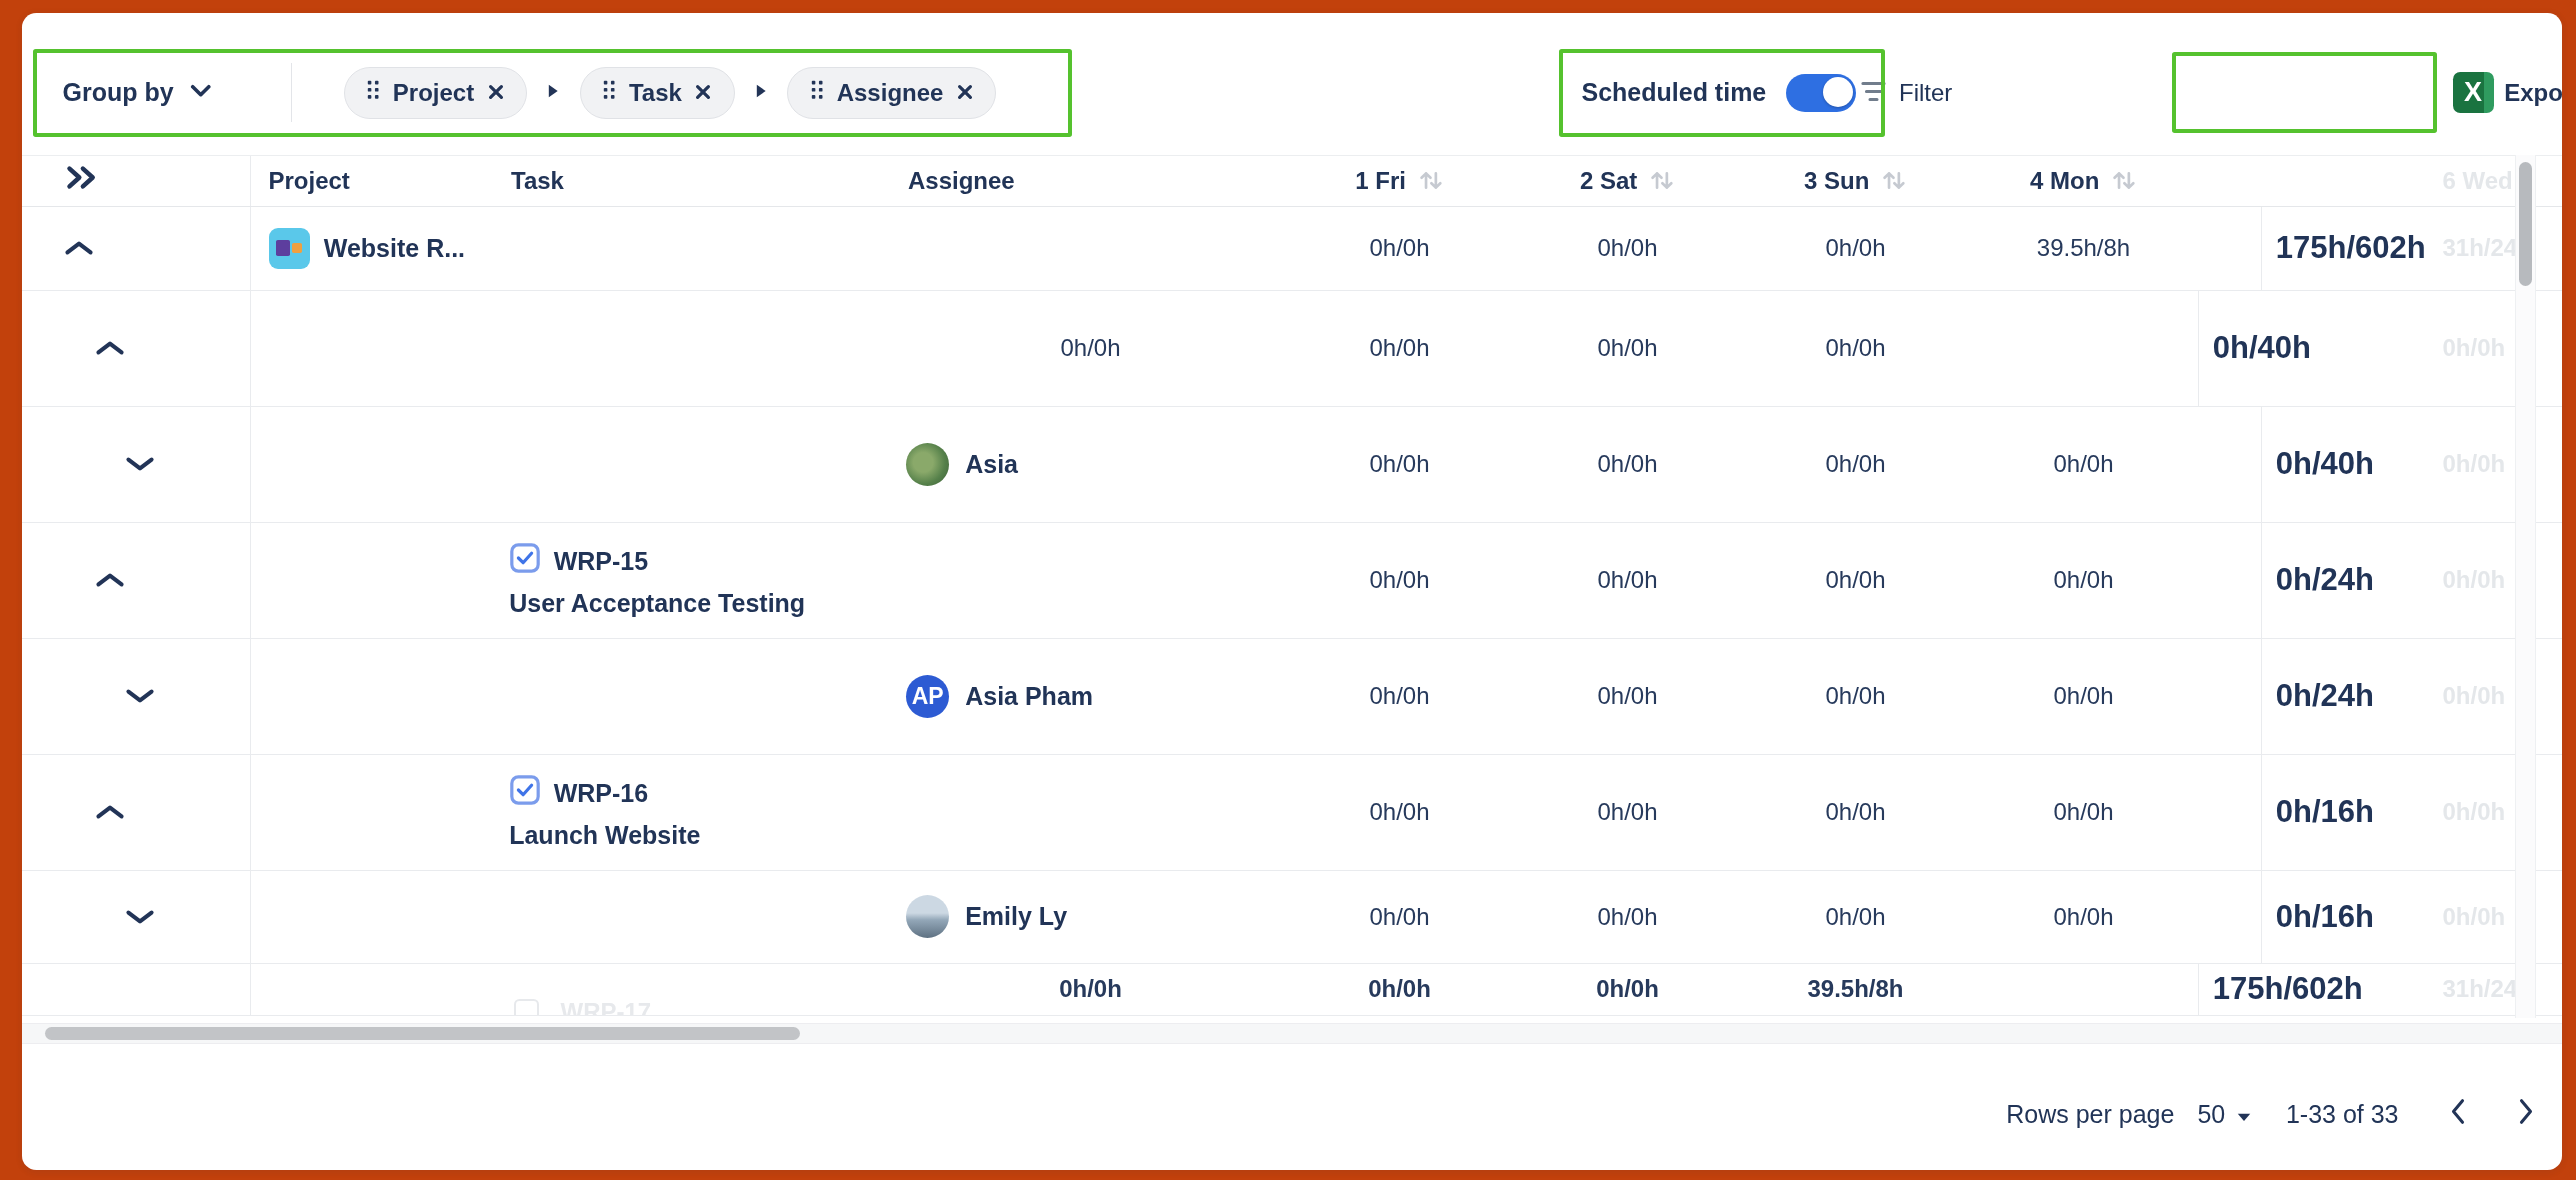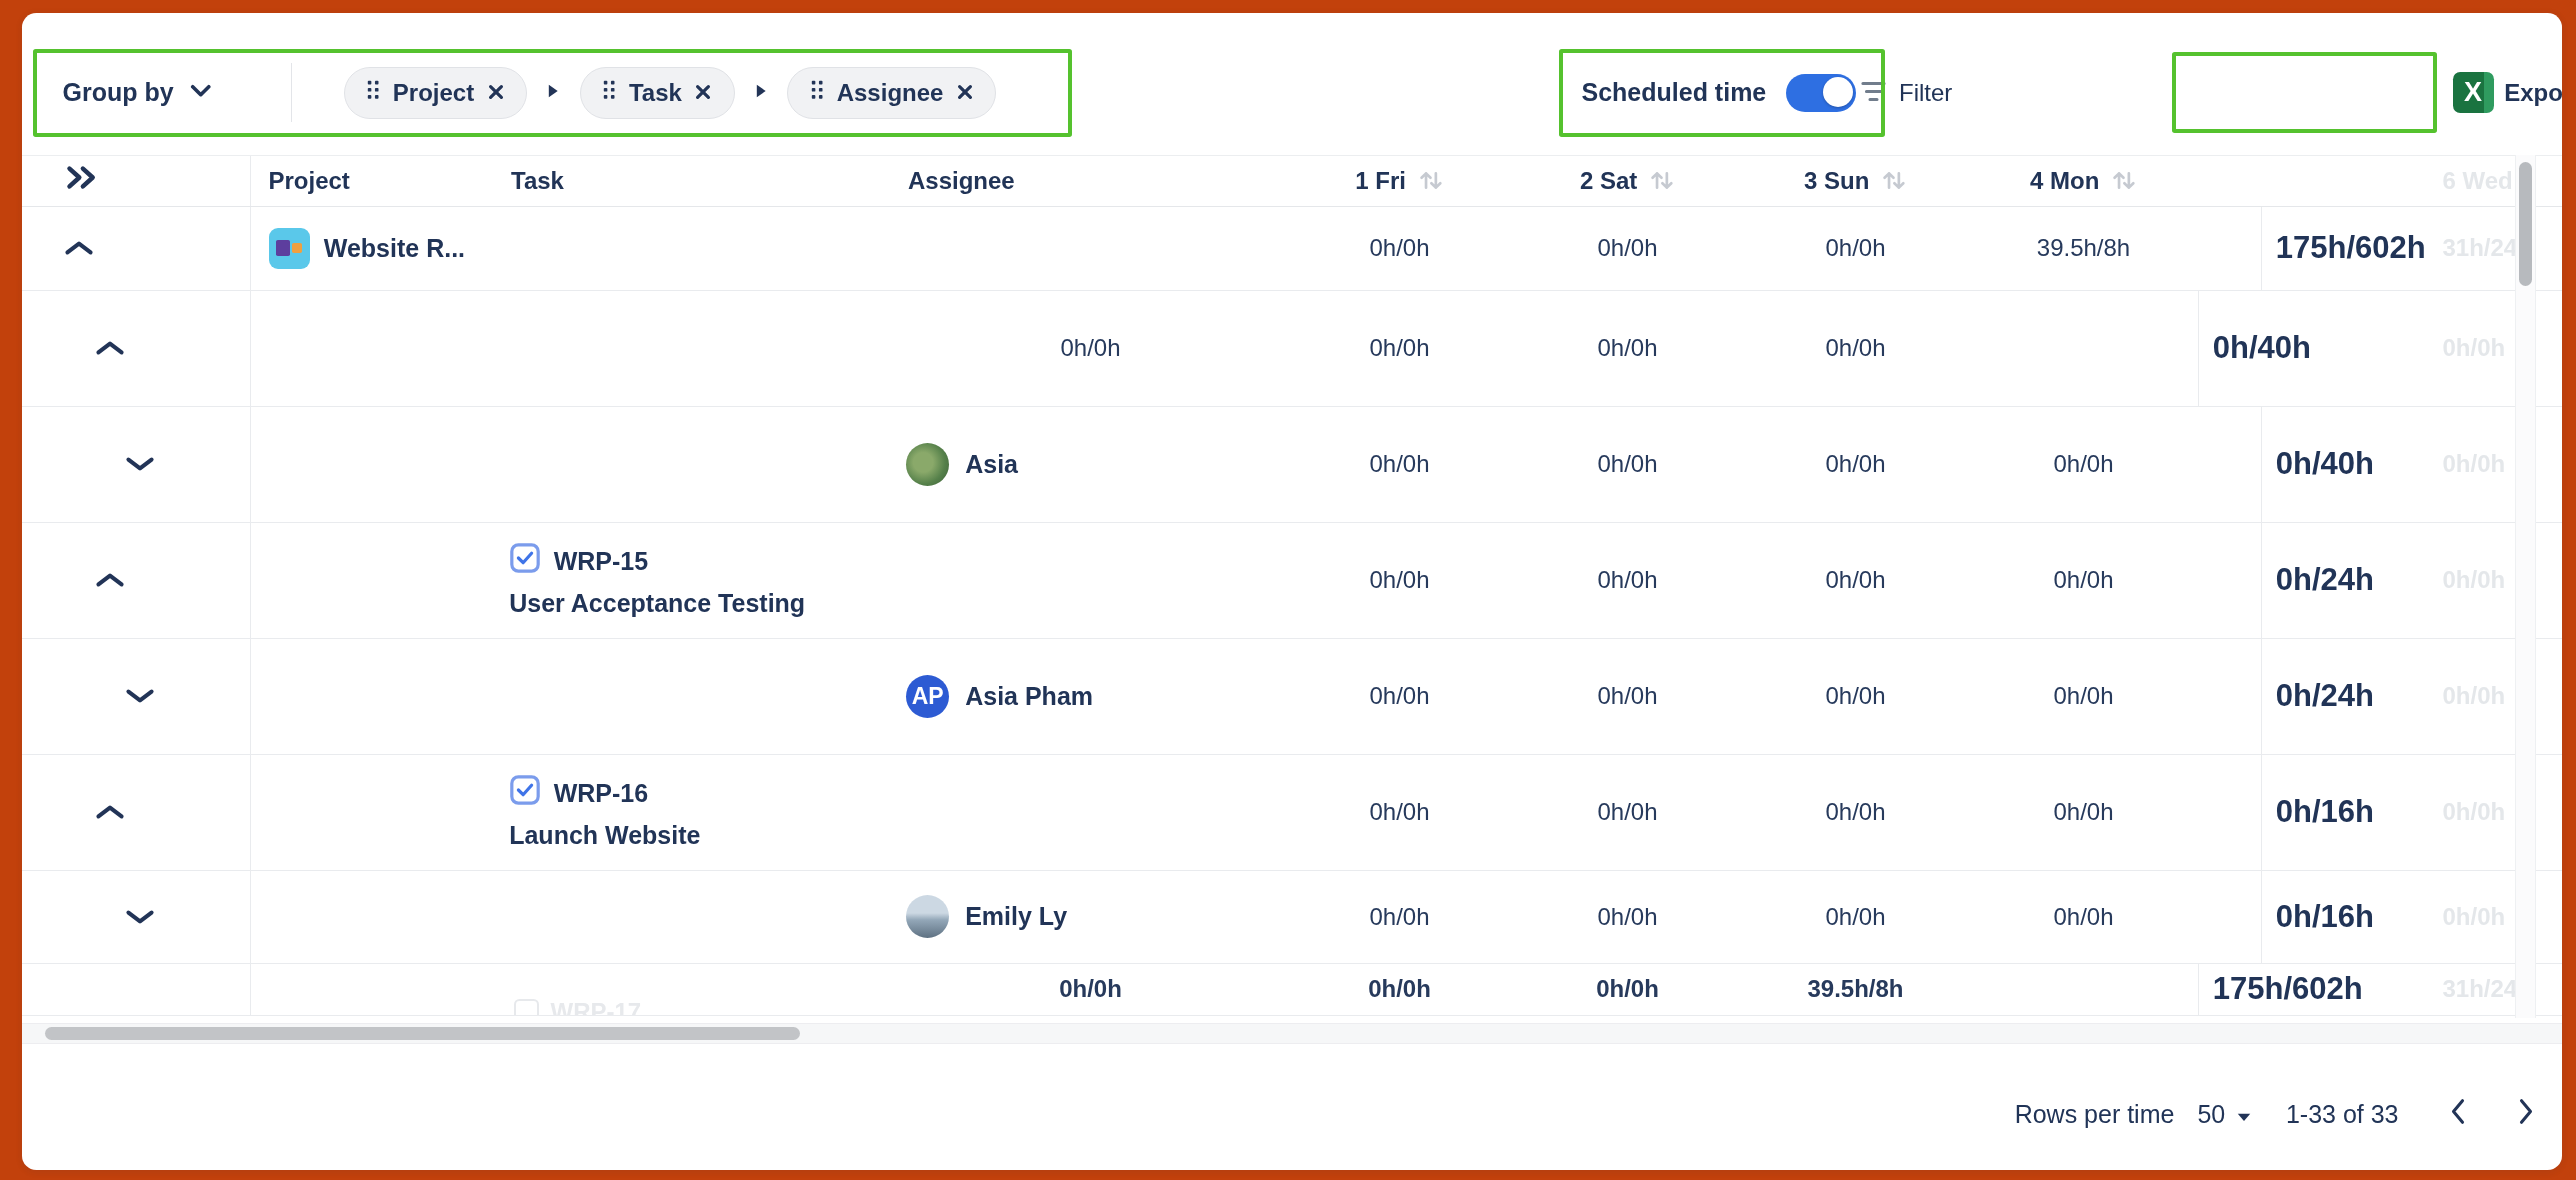--- a/index.html
+++ b/index.html
@@ -76,21 +76,21 @@
   .av-initials { background:#2d5bd3; color:#fff; display:flex; align-items:center;
                  justify-content:center; font-size:23px; font-weight:700; }
   .av-photo-trees { background:radial-gradient(circle at 40% 45%, #8aa96a 0 28%, #55804a 62%, #3d5f37 100%); }
   .av-photo-mountain { background:linear-gradient(#ccd8e3 42%, #93a7b8 58%, #5e7182 100%); }
   .proj-icon { position:relative; width:41px; height:41px; border-radius:9px; background:#5ac8ea; flex:none; }
   .proj-icon .pa { position:absolute; left:7.2px; top:12.5px; width:14.3px; height:16px; background:#5d3e9e; border-radius:1.8px; }
   .proj-icon .pb { position:absolute; left:23px; top:15px; width:10.7px; height:10.7px; background:#f0a040; border-radius:1.8px; }
   .ghost { position:absolute; left:2421px; top:50%; transform:translateY(-50%);
            width:72px; overflow:hidden; white-space:nowrap;
            font-weight:700; font-size:24px; color:#e4e7ea; }
-  .ghost-under { position:absolute; left:492px; top:34px; display:flex; align-items:center; gap:12px;
+  .ghost-under { position:absolute; left:492px; top:34px; display:flex; align-items:center; gap:22px;
                  color:#e7e9ec; font-weight:700; font-size:24px; }
   .gbox { width:25px; height:25px; border:2.7px solid #e7e9ec; border-radius:5.4px; }
   .total-label { font-weight:700; font-size:25px; }
 
   
   .vscroll { position:absolute; left:2493px; top:142px; width:21.5px; height:863px;
              background:#fbfbfc; border-left:1.8px solid #eef0f2; border-right:1.8px solid #eef0f2; z-index:20; }
   .vthumb { position:absolute; left:3.6px; top:7.2px; width:12.5px; height:124px; border-radius:7.2px; background:#b7babe; }
   .hscroll { position:absolute; left:0; top:1010px; width:2540px; height:21.5px;
              background:#f6f7f8; border-top:1.8px solid #ededf0; border-bottom:1.8px solid #ededf0; }
@@ -432,21 +432,21 @@
     </div>
 
     <div class="vscroll">
       <div class="vthumb"></div>
     </div>
     <div class="hscroll">
       <div class="hthumb"></div>
     </div>
 
     <div class="pagination">
-      <span>Rows per time</span>
+      <span>Rows per page</span>
       <span class="pag-gap-s"></span>
       <span class="rpp-value">
         <span>50</span>
         <span><svg width="16" height="10.7" viewBox="0 0 18 12">
               <path d="M2 2 L9 10 L16 2 Z" fill="#223457"></path>
             </svg></span>
       </span>
       <span class="pag-gap-m"></span>
       <span>1-33 of 33</span>
       <span class="pag-gap-l"></span>

